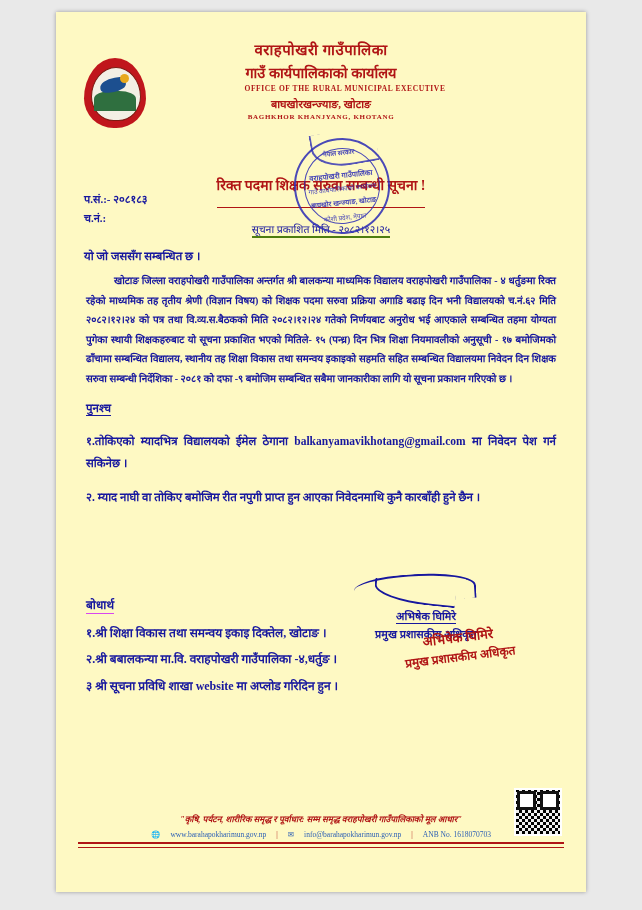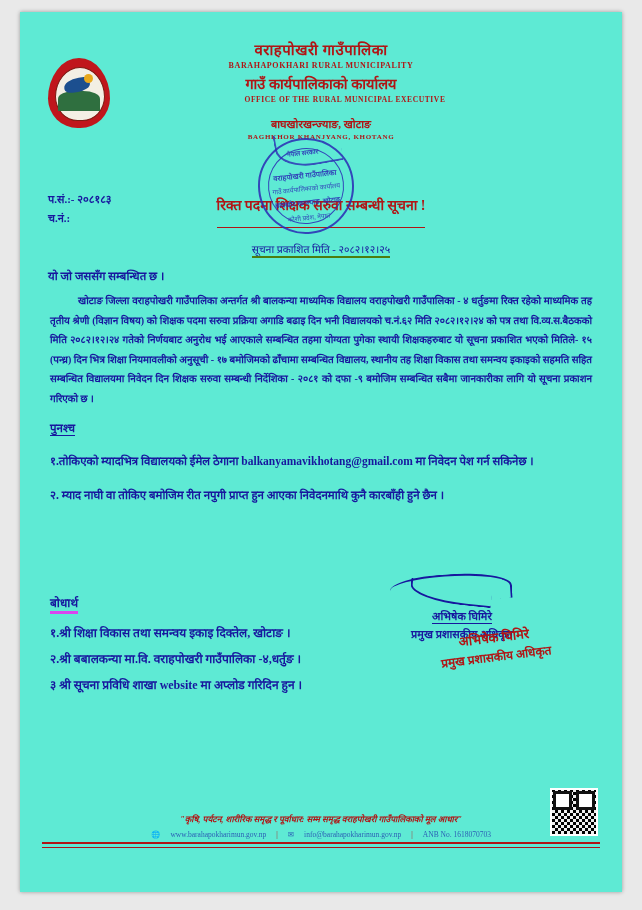--- a/index.html
+++ b/index.html
@@ -3,23 +3,23 @@
 <meta charset="utf-8">
 <style>
   html,body{margin:0;padding:0;}
   body{
     width:642px;height:910px;
     background:#e9e9e9;
     font-family:"Liberation Serif", serif;
   }
   .page{
     position:relative;
-    width:602px;height:880px;
+    width:530px;height:880px;
     margin:12px auto;
-    background:#5eead4;
+    background:#fef9c3;
     box-shadow:0 0 4px rgba(0,0,0,.35);
     overflow:hidden;
   }
   
   .header{
     position:relative;
     padding-top:30px;
     text-align:center;
     color:#b01515;
   }
@@ -31,21 +31,21 @@
     font-size:8px;font-weight:bold;letter-spacing:.6px;
     color:#b01515;margin-top:2px;
   }
   .office-np{
     font-size:14.5px;font-weight:bold;color:#b01515;margin-top:3px;
   }
   .office-en{
     font-size:7.5px;font-weight:bold;letter-spacing:.6px;color:#b01515;margin-top:2px;margin-left:48px;
   }
   .place-np{
-    font-size:11px;font-weight:bold;color:#b01515;margin-top:12px;
+    font-size:11px;font-weight:bold;color:#b01515;margin-top:3px;
   }
   .place-en{
     font-size:7px;font-weight:bold;letter-spacing:.7px;color:#b01515;margin-top:2px;
   }
   
   .emblem{
     position:absolute;left:28px;top:46px;
     width:62px;height:70px;
   }
   .emblem .oval{
@@ -154,21 +154,21 @@
   .sign-post{font-size:11px;font-weight:bold;margin-top:2px;}
   .stamp-name{
     position:absolute;right:42px;top:616px;width:170px;text-align:center;
     color:#b01515;transform:rotate(-7deg);
   }
   .stamp-name .n1{font-size:13px;font-weight:bold;}
   .stamp-name .n2{font-size:12px;font-weight:bold;margin-top:2px;}
   
   .cc-head{
     margin:76px 0 2px 30px;font-size:12px;font-weight:bold;color:#17179e;
-    border-bottom:3px solid #d946ef;display:inline-block;
+    border-bottom:1px solid #d946ef;display:inline-block;
   }
   .cc-list{
     margin:4px 30px 0 30px;color:#17179e;font-size:12px;line-height:2.2;font-weight:bold;
   }
   
   .footer{
     position:absolute;left:0;right:0;bottom:0;height:96px;
   }
   .slogan{
     position:absolute;left:40px;right:40px;bottom:68px;
@@ -210,21 +210,20 @@
     <div class="oval"></div>
     <div class="inner"></div>
     <div class="hill"></div>
     <div class="bird"></div>
     <div class="sun"></div>
   </div>
 
   
   <div class="header">
     <div class="org-np">वराहपोखरी गाउँपालिका</div>
-    <div class="org-en">BARAHAPOKHARI RURAL MUNICIPALITY</div>
     <div class="office-np">गाउँ कार्यपालिकाको कार्यालय</div>
     <div class="office-en">OFFICE OF THE RURAL MUNICIPAL EXECUTIVE</div>
     <div class="place-np">बाघखोरखन्ज्याङ, खोटाङ</div>
     <div class="place-en">BAGHKHOR KHANJYANG, KHOTANG</div>
   </div>
 
   
   <div class="signature-scribble"></div>
   <div class="seal">
     <div class="s1">नेपाल सरकार</div>

